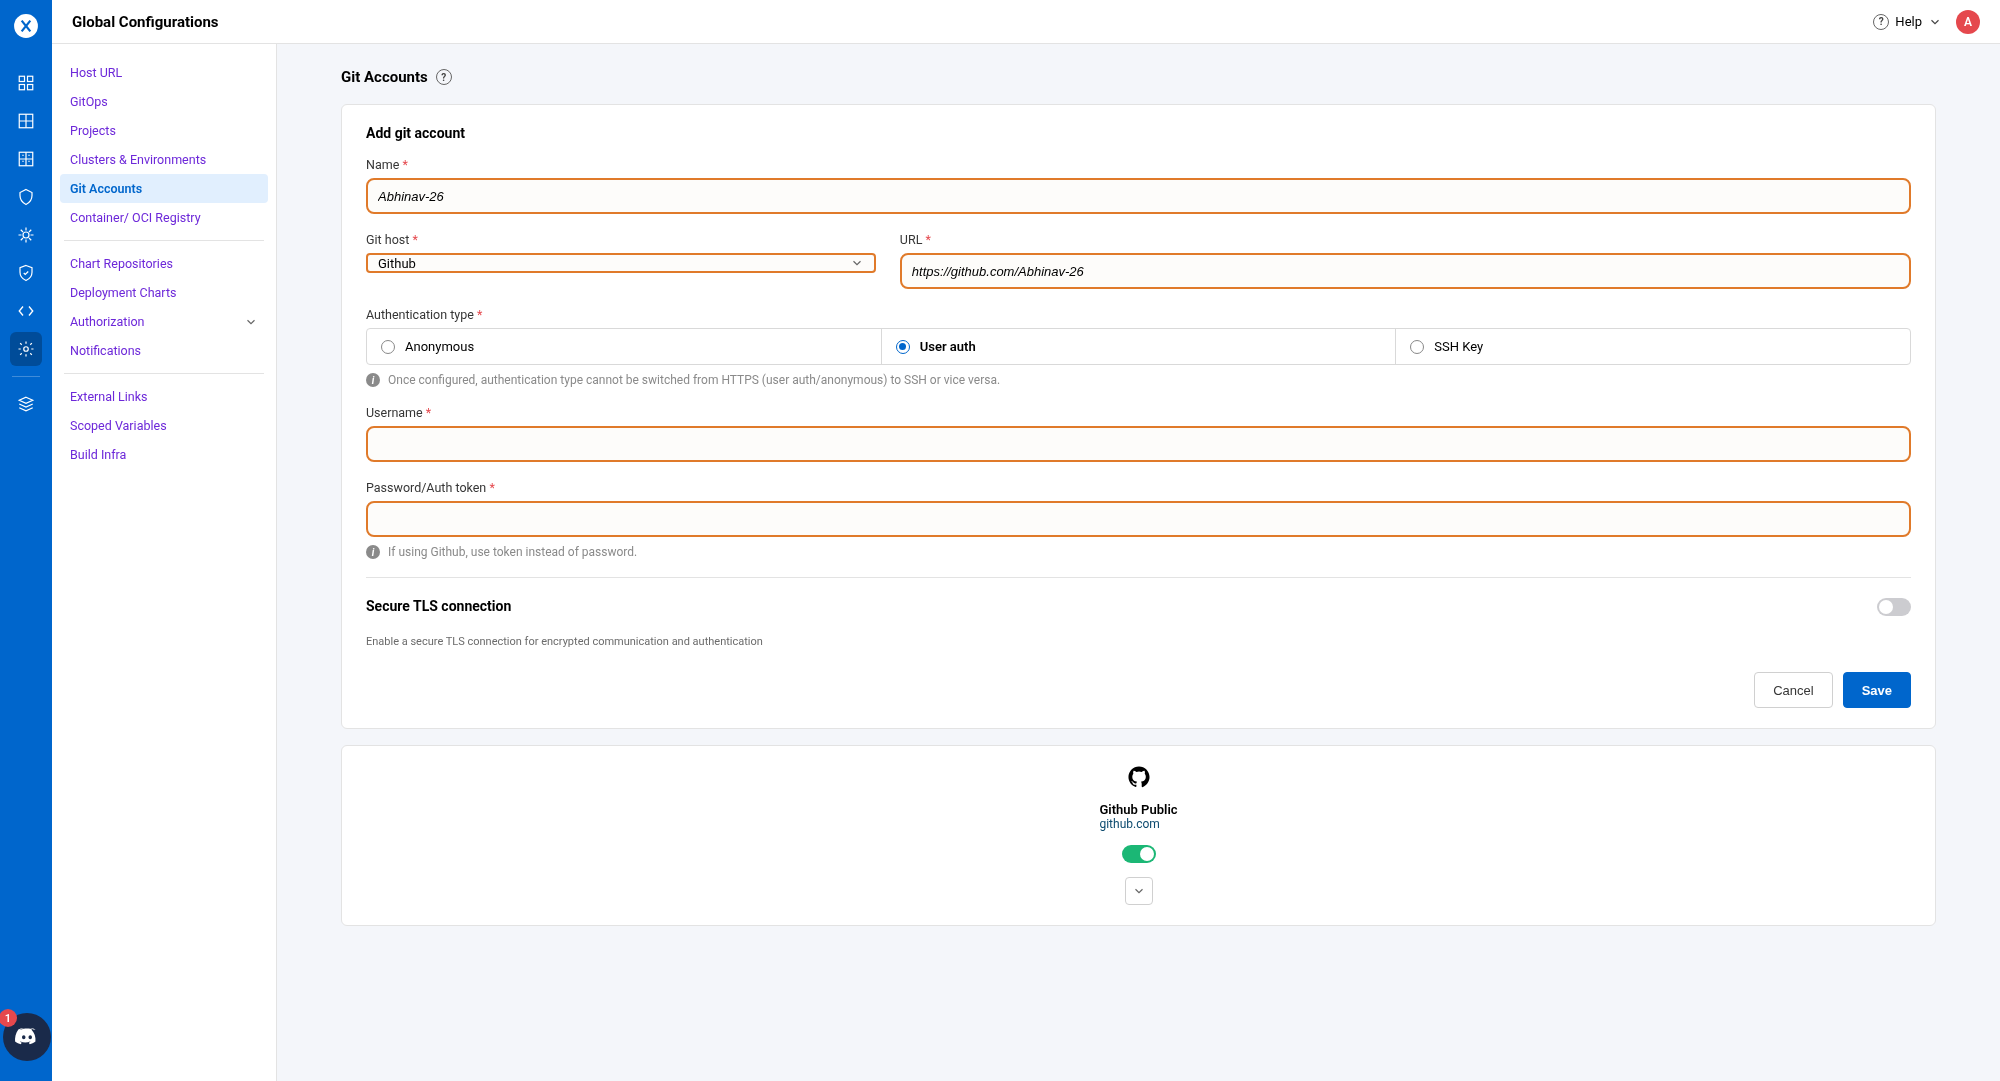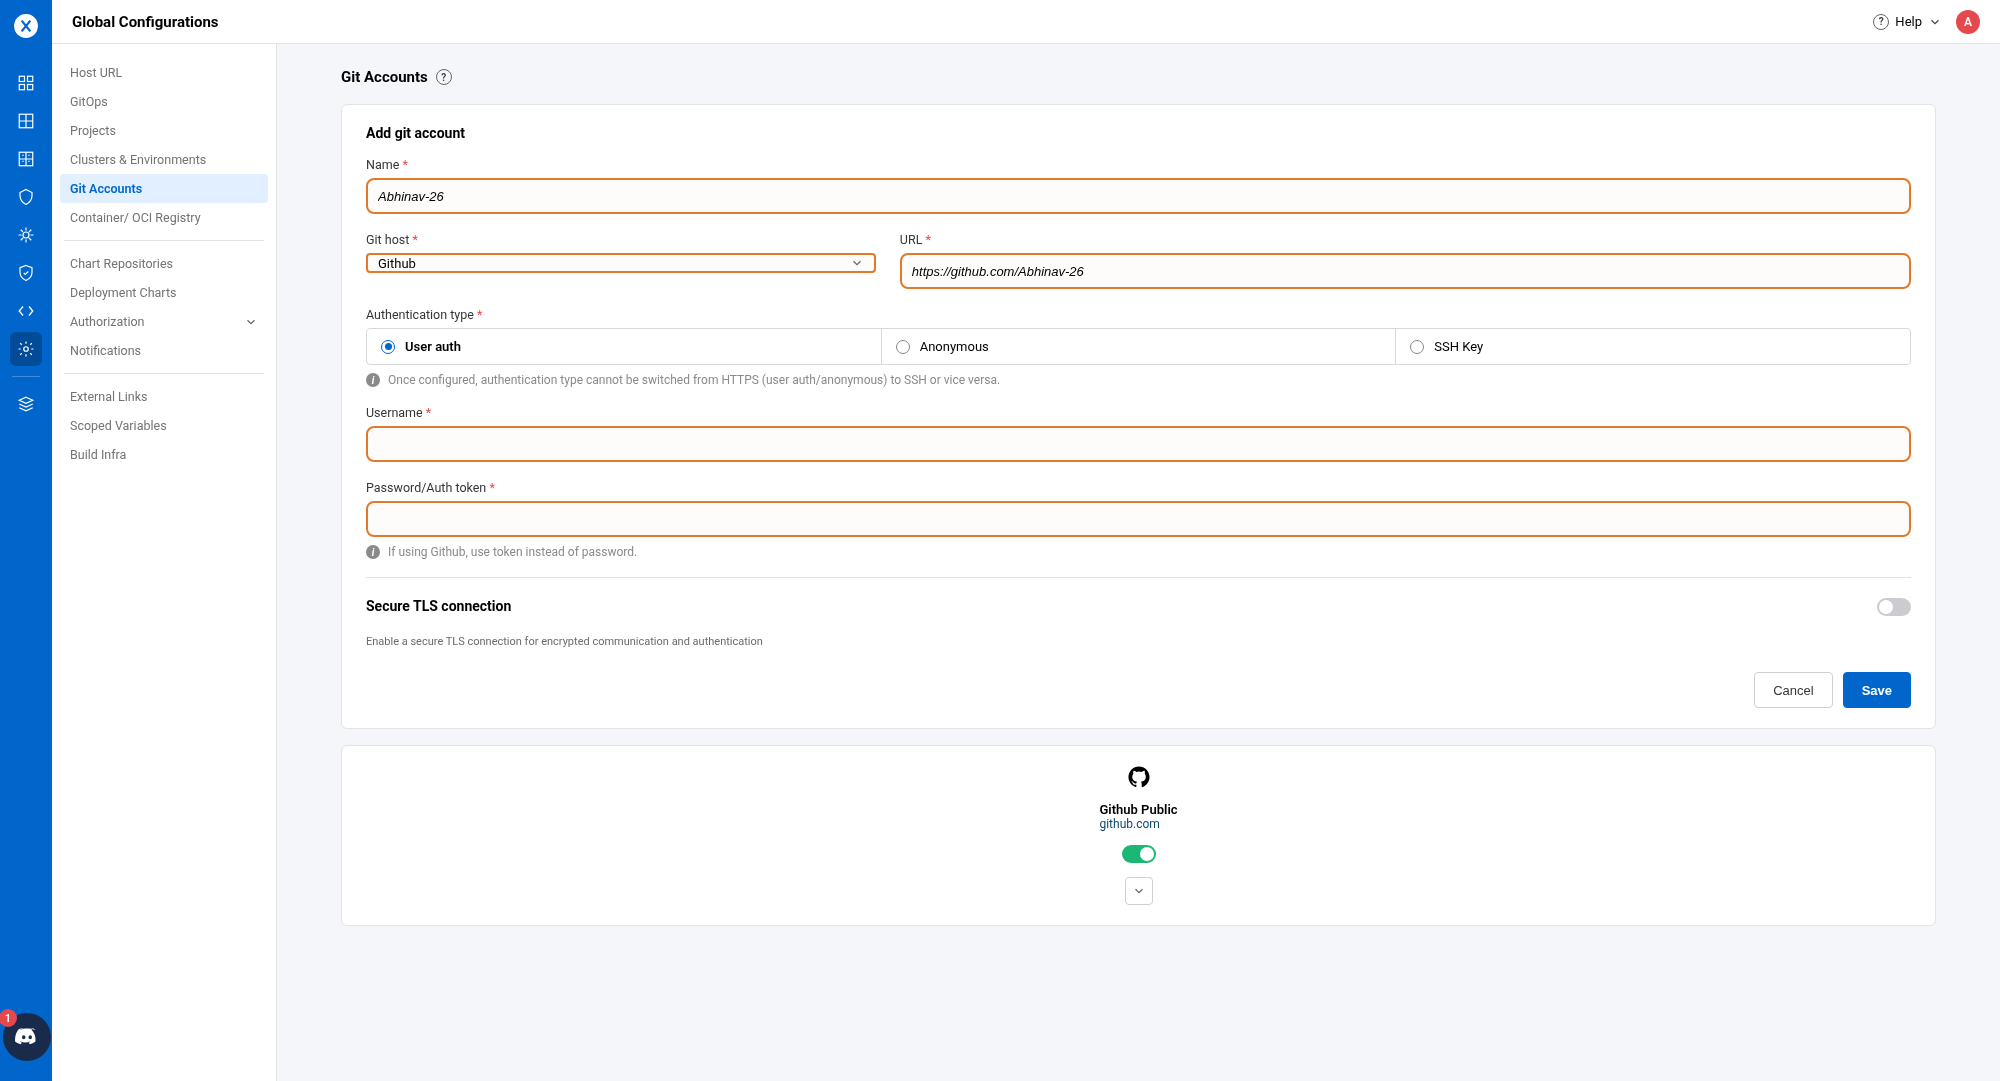--- a/index.html
+++ b/index.html
@@ -23,21 +23,21 @@
 
 .header { height: 44px; border-bottom: 1px solid #e3e3e3; display: flex; align-items: center; padding: 0 20px; }
 .header-title { font-size: 15px; font-weight: 700; }
 .header-spacer { flex: 1; }
 .help-group { display: flex; align-items: center; gap: 6px; cursor: pointer; margin-right: 14px; }
 .avatar { width: 24px; height: 24px; border-radius: 50%; background: #e5484d; color: #fff; font-size: 12px; font-weight: 600; display: flex; align-items: center; justify-content: center; cursor: pointer; }
 
 
 .body { flex: 1; display: flex; overflow: hidden; }
 .sidebar { width: 225px; border-right: 1px solid #e3e3e3; padding: 14px 8px; overflow-y: auto; }
-.sidebar-item { padding: 7px 10px; font-size: 12.5px; color: #737373; border-radius: 4px; cursor: pointer; display: flex; align-items: center; justify-content: space-between; }
+.sidebar-item { padding: 7px 10px; font-size: 12.5px; color: #6d28d9; border-radius: 4px; cursor: pointer; display: flex; align-items: center; justify-content: space-between; }
 .sidebar-item.active { background: #e1effe; color: #0066cc; font-weight: 600; }
 .sidebar-sep { height: 1px; background: #e3e3e3; margin: 8px 4px; }
 
 .main { flex: 1; background: #f4f6fa; overflow-y: auto; padding: 24px 64px 40px; }
 .page-title-row { display: flex; align-items: center; gap: 8px; margin-bottom: 18px; }
 .page-title { font-size: 15px; font-weight: 700; }
 
 .card { background: #fff; border: 1px solid #e3e3e3; border-radius: 6px; padding: 20px 24px; margin-bottom: 16px; }
 .card h3 { font-size: 14px; font-weight: 700; margin-bottom: 16px; }
 .form-group { margin-bottom: 18px; }
@@ -248,27 +248,27 @@
             </div>
             <div class="form-col">
               <label class="form-label"><span>URL</span> <span class="req">*</span></label>
               <input class="form-input" value="https://github.com/Abhinav-26" style="">
             </div>
           </div>
 
           <div class="form-group" style="margin-top:18px;">
             <label class="form-label"><span>Authentication type</span> <span class="req">*</span></label>
             <div class="radio-group">
+              <div class="radio-cell">
+                <span class="radio-dot"></span>
+                <span>Anonymous</span>
+              </div>
               <div class="radio-cell selected">
                 <span class="radio-dot"></span>
                 <span>User auth</span>
-              </div>
-              <div class="radio-cell">
-                <span class="radio-dot"></span>
-                <span>Anonymous</span>
               </div>
               <div class="radio-cell">
                 <span class="radio-dot"></span>
                 <span>SSH Key</span>
               </div>
             </div>
             <div class="info-line">
               <span class="info-icon-circle">i</span>
               <span>Once configured, authentication type cannot be switched from HTTPS (user auth/anonymous) to SSH or vice versa.</span>
             </div>

